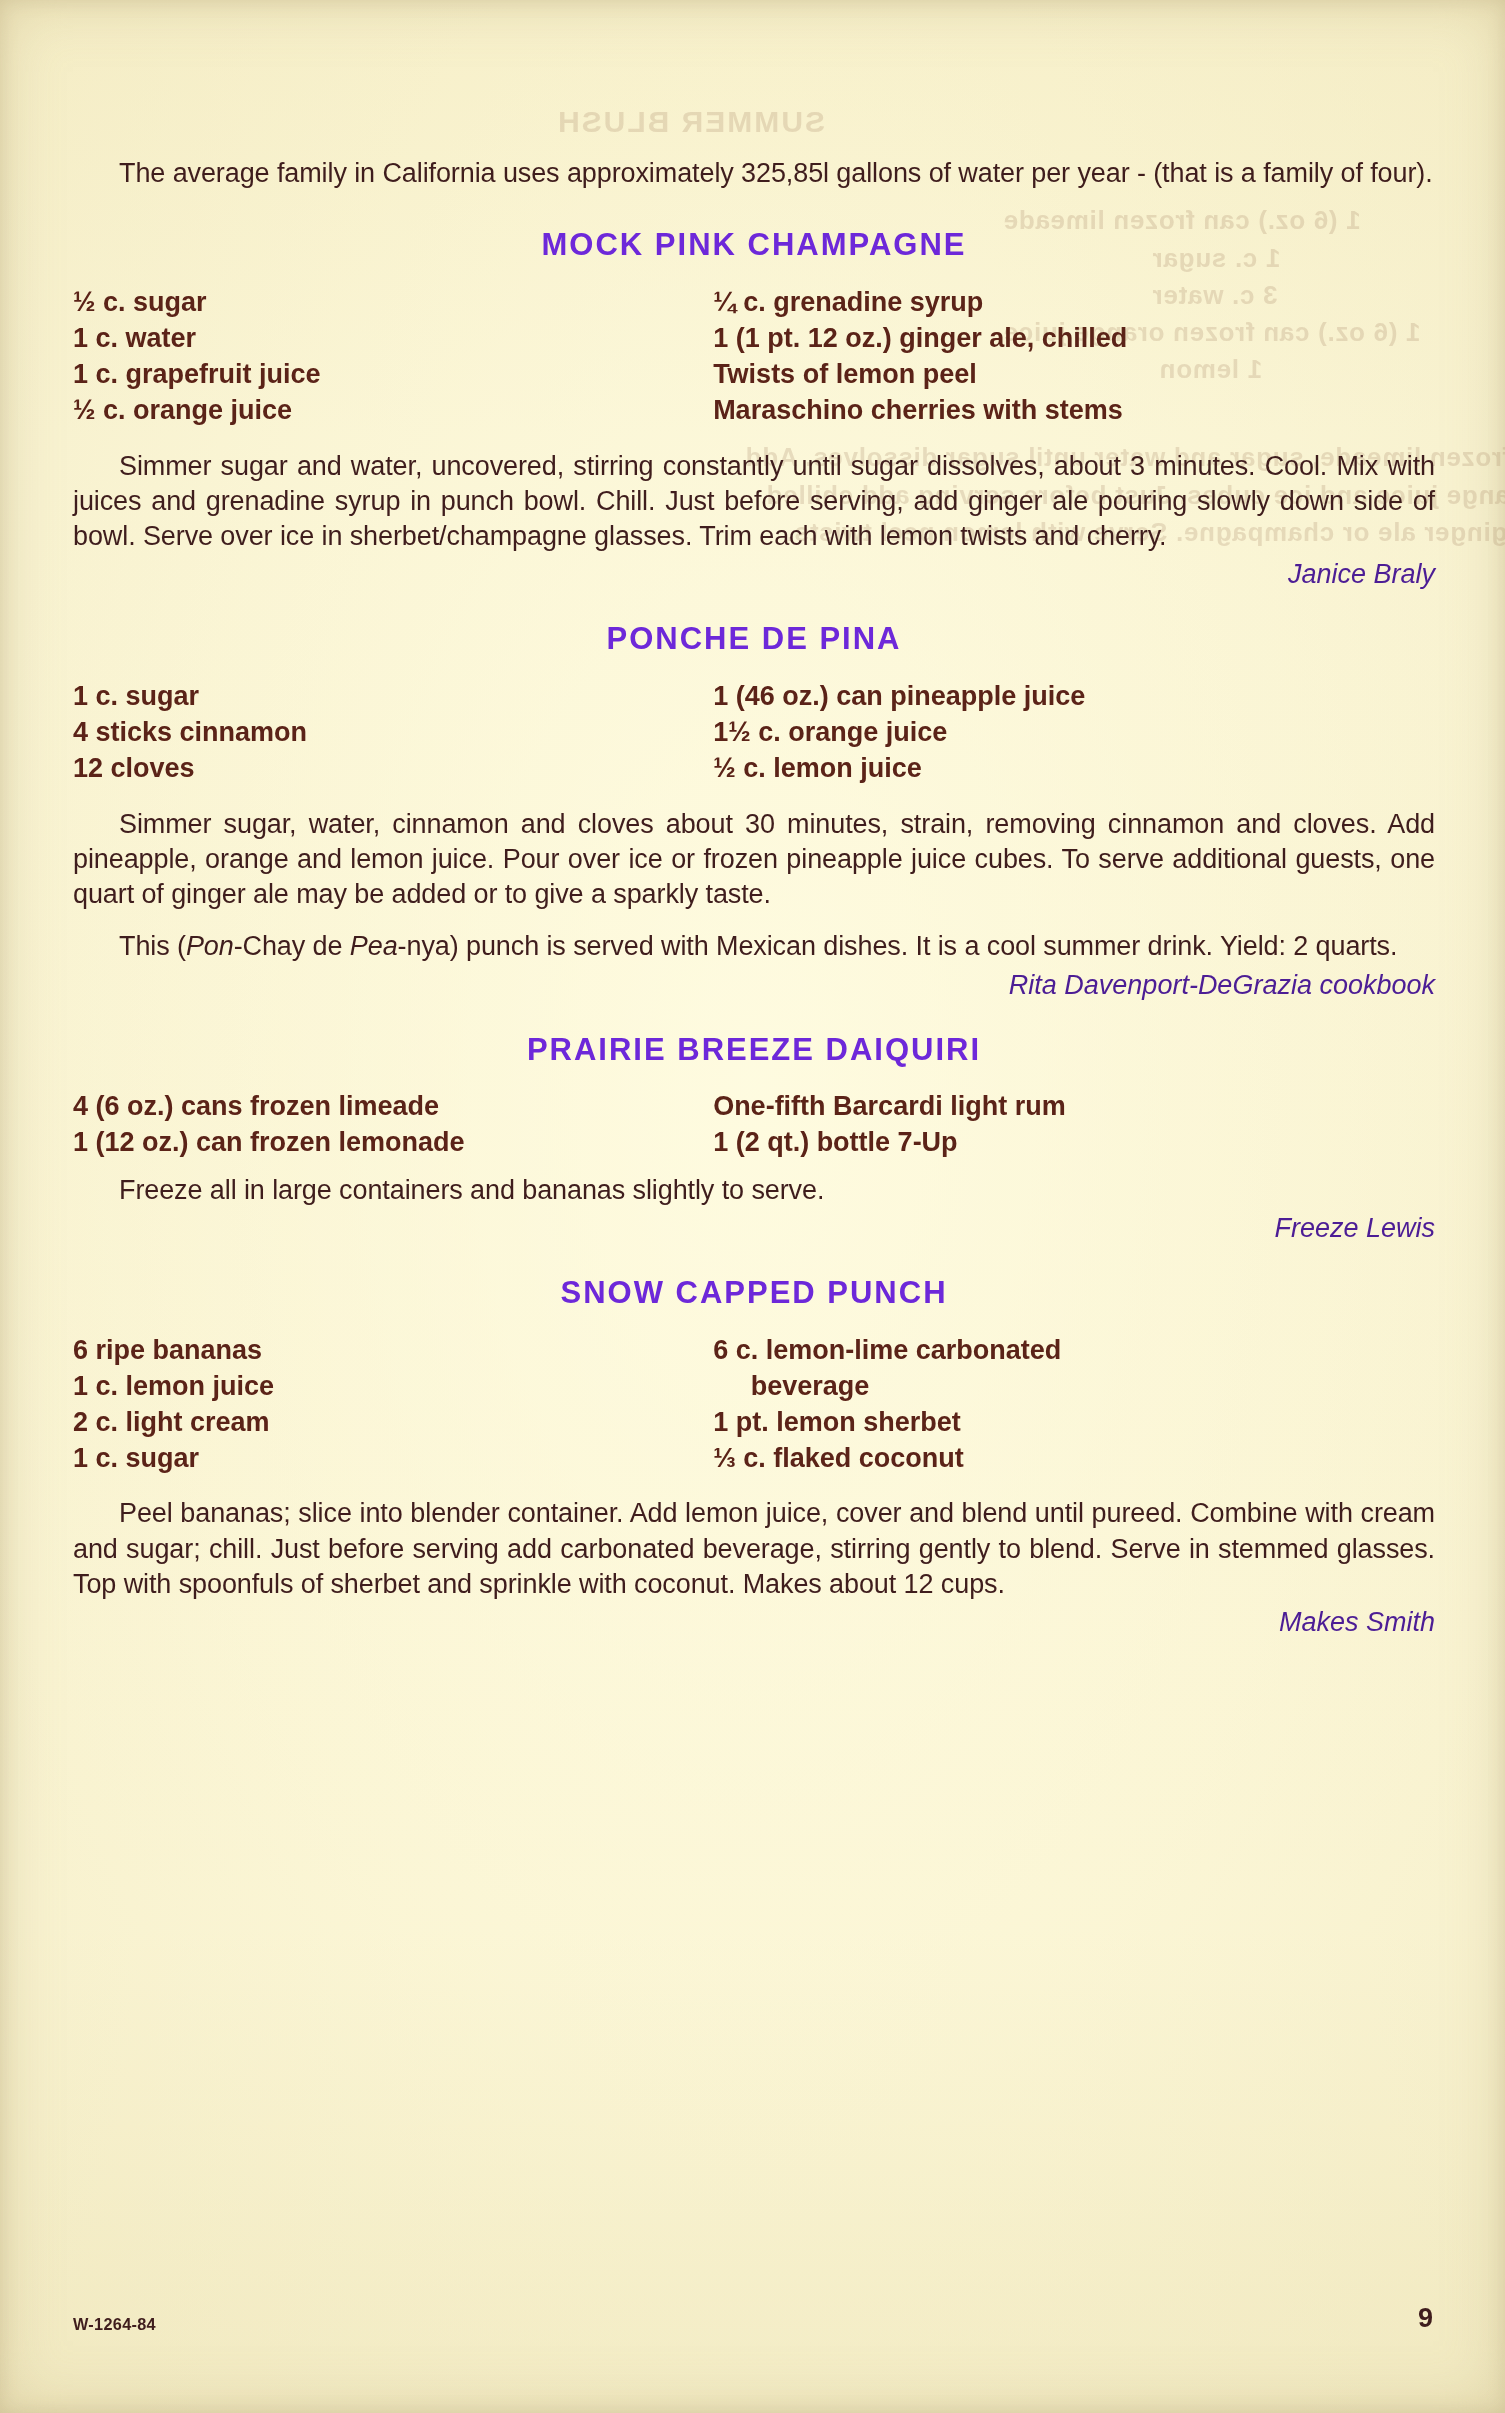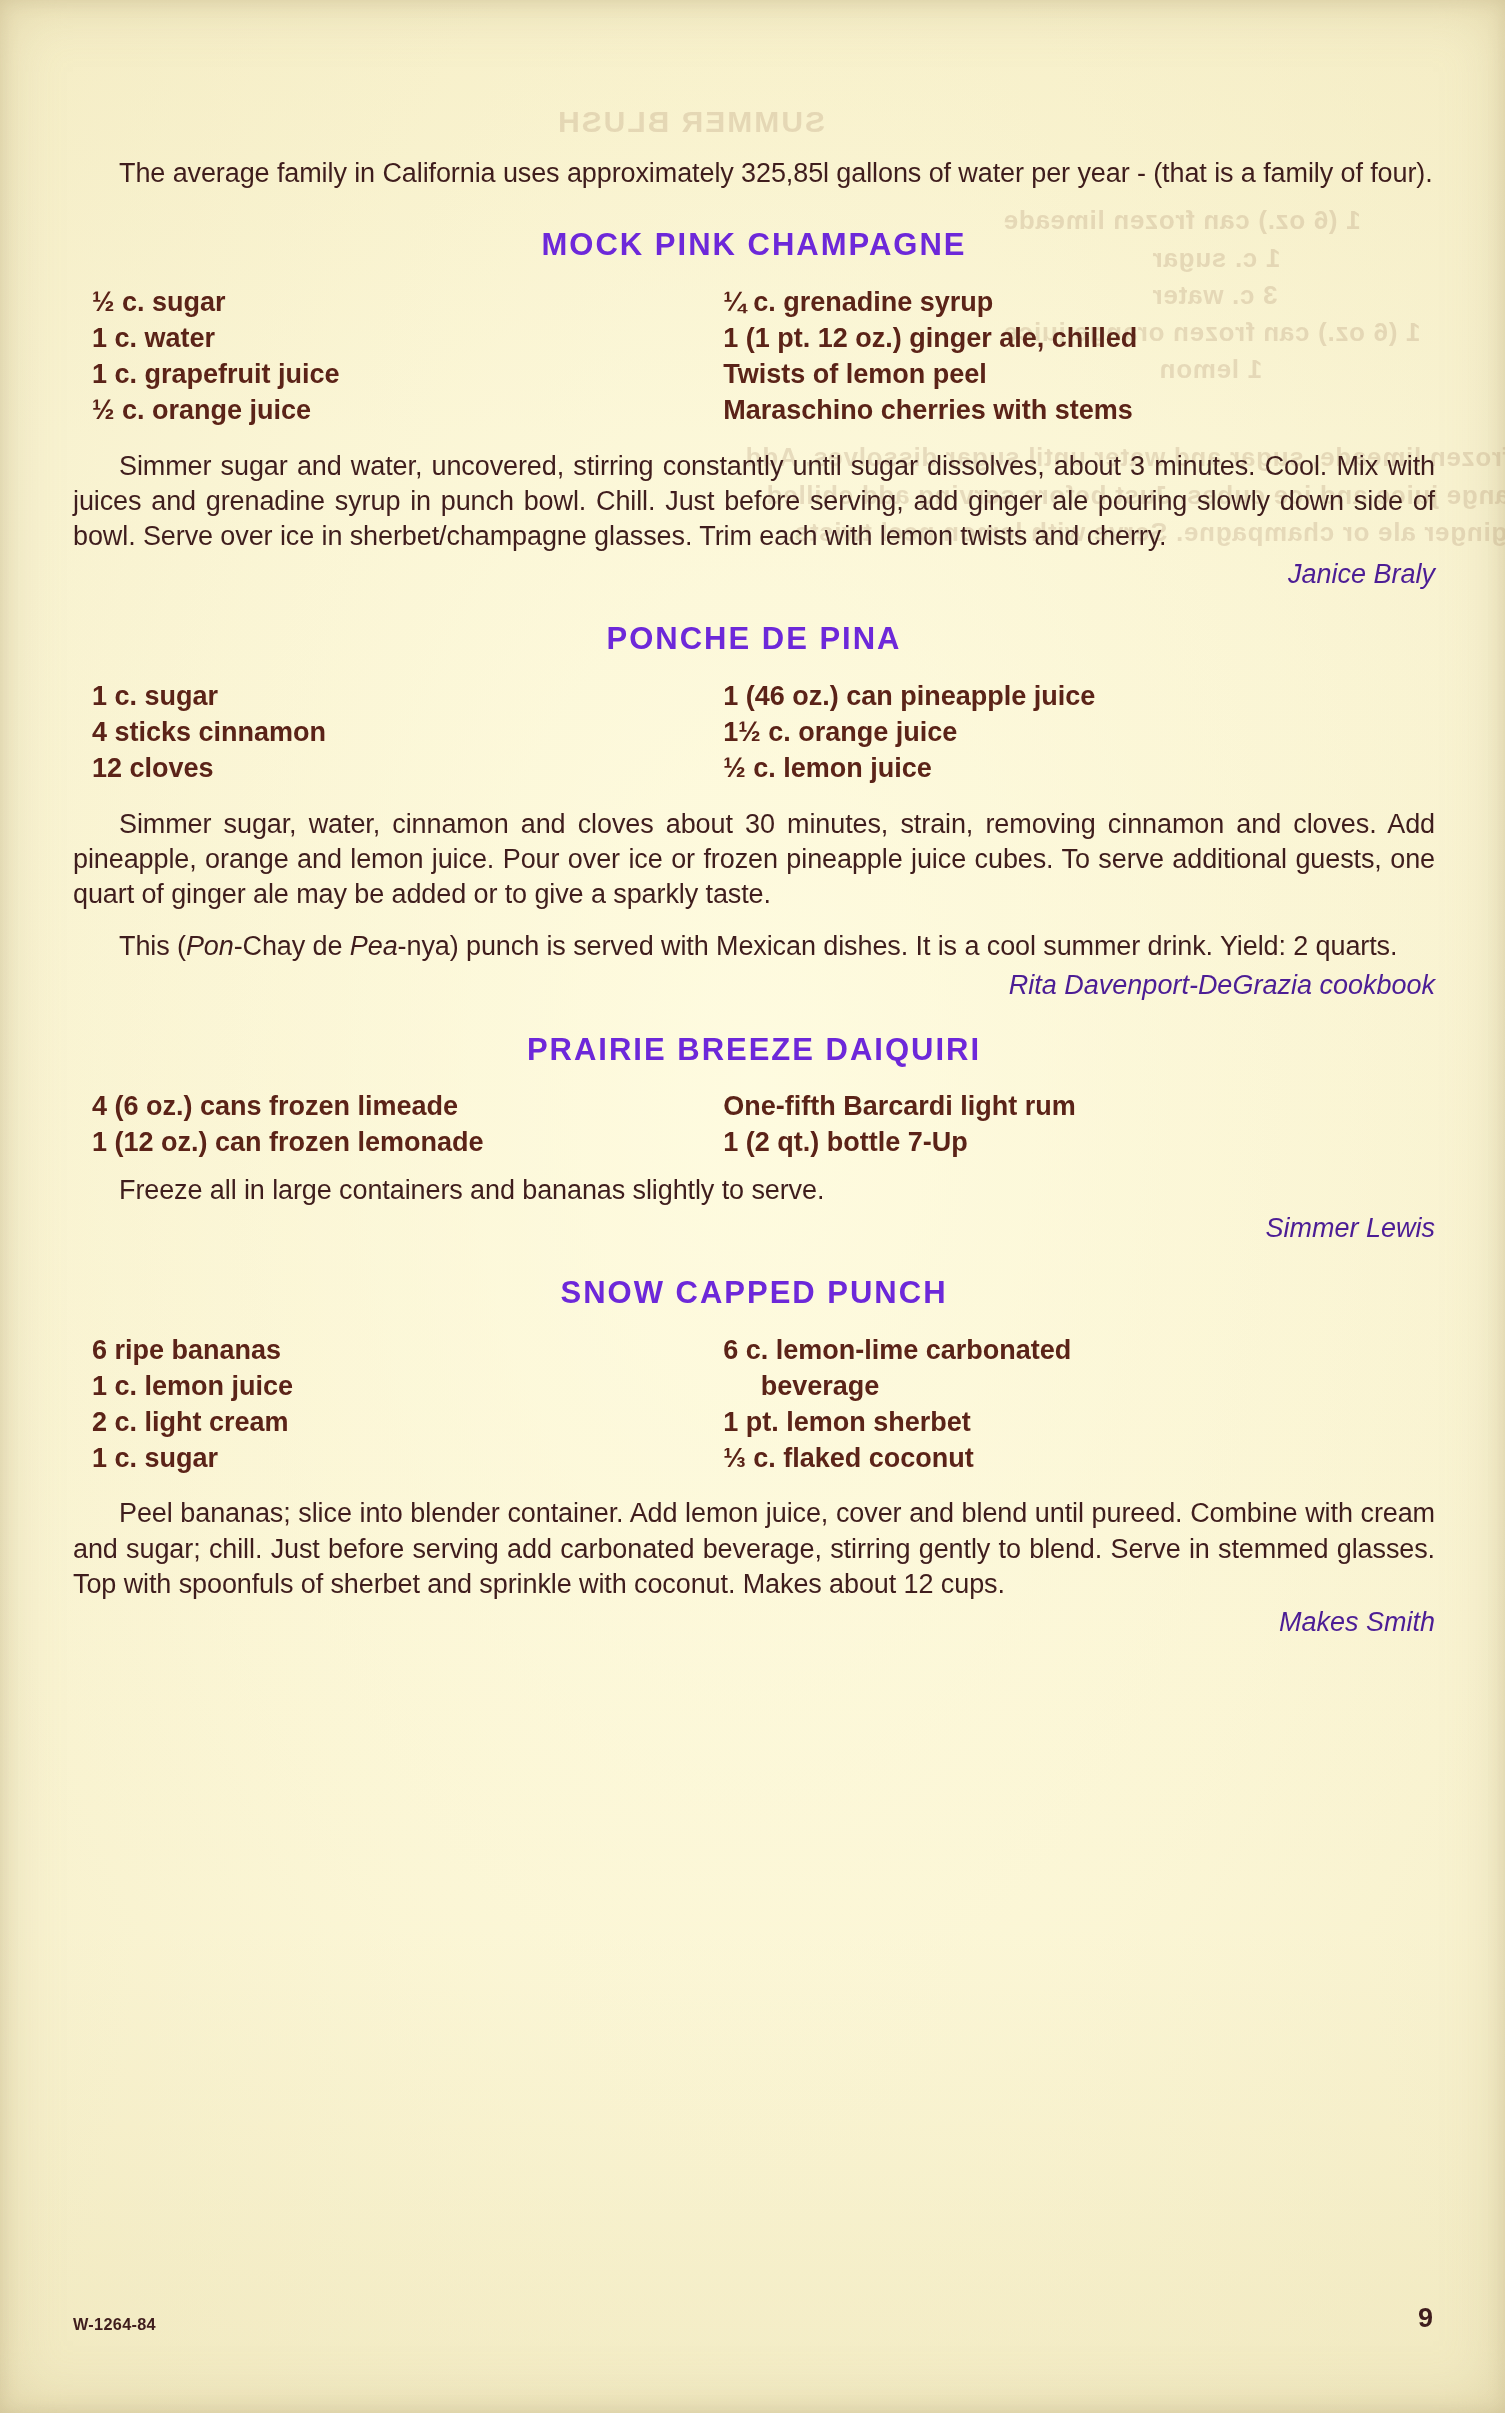--- a/index.html
+++ b/index.html
@@ -66,21 +66,21 @@
   .ingredients {
     display: flex;
     width: 100%;
   }
   .col {
     font-size: 27px;
     font-weight: bold;
     line-height: 1.34;
     color: #5b2318;
   }
-  .col.left { width: 47%; margin-left: 19px; }
+  .col.left { width: 47%; }
   .col.right { width: 53%; }
   .col div { white-space: nowrap; }
   .attribution {
     text-align: right;
     font-style: italic;
     font-size: 27px;
     color: #4c1d95;
     margin: 1.4px 0 0 0;
   }
   .spacer-lg { height: 31px; }
@@ -204,21 +204,21 @@
           <div>4 (6 oz.) cans frozen limeade</div>
           <div>1 (12 oz.) can frozen lemonade</div>
         </div>
         <div class="col right">
           <div>One-fifth Barcardi light rum</div>
           <div>1 (2 qt.) bottle 7-Up</div>
         </div>
       </div>
       <div class="spacer-sm"></div>
       <p class="para indent">Freeze all in large containers and bananas slightly to serve.</p>
-      <p class="attribution">Simmer Lewis</p>
+      <p class="attribution">Freeze Lewis</p>
     </div>
 
     <div class="spacer-lg"></div>
 
     <div>
       <h2 class="recipe-title">SNOW CAPPED PUNCH</h2>
       <div class="spacer-md"></div>
       <div class="ingredients">
         <div class="col left">
           <div>6 ripe bananas</div>

